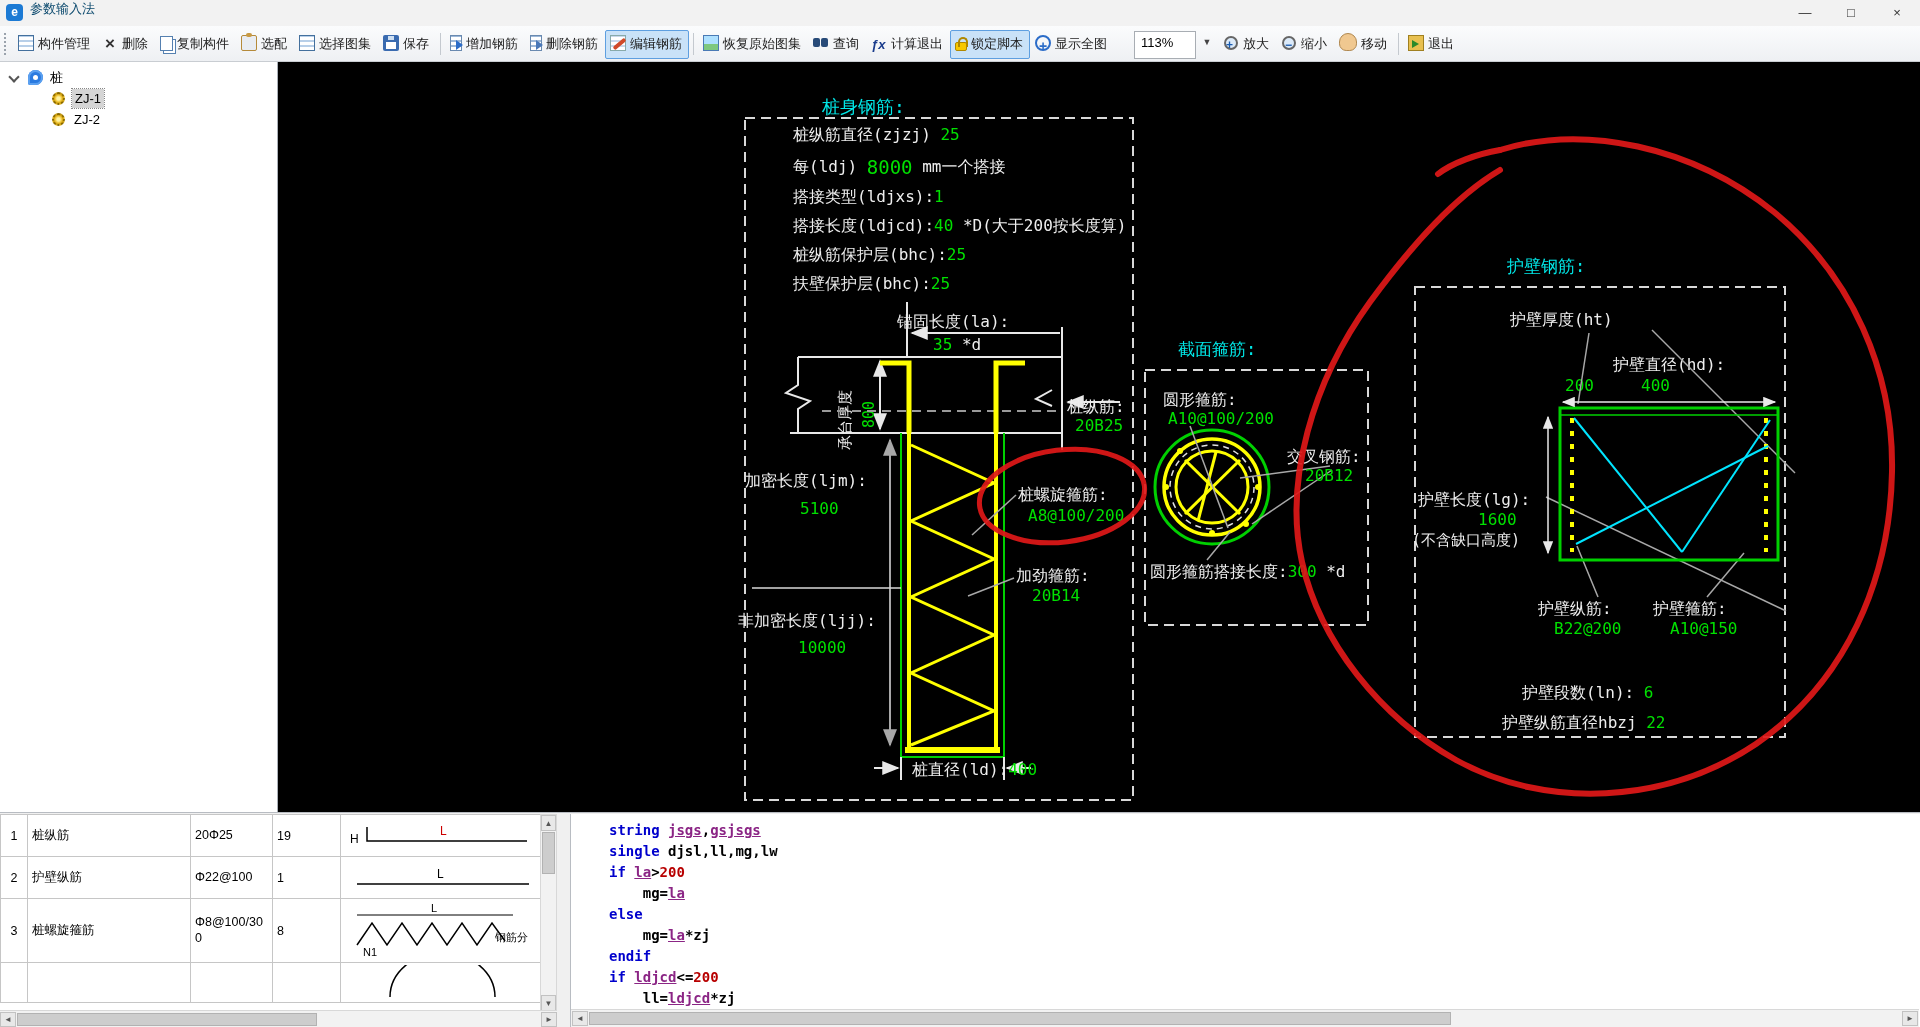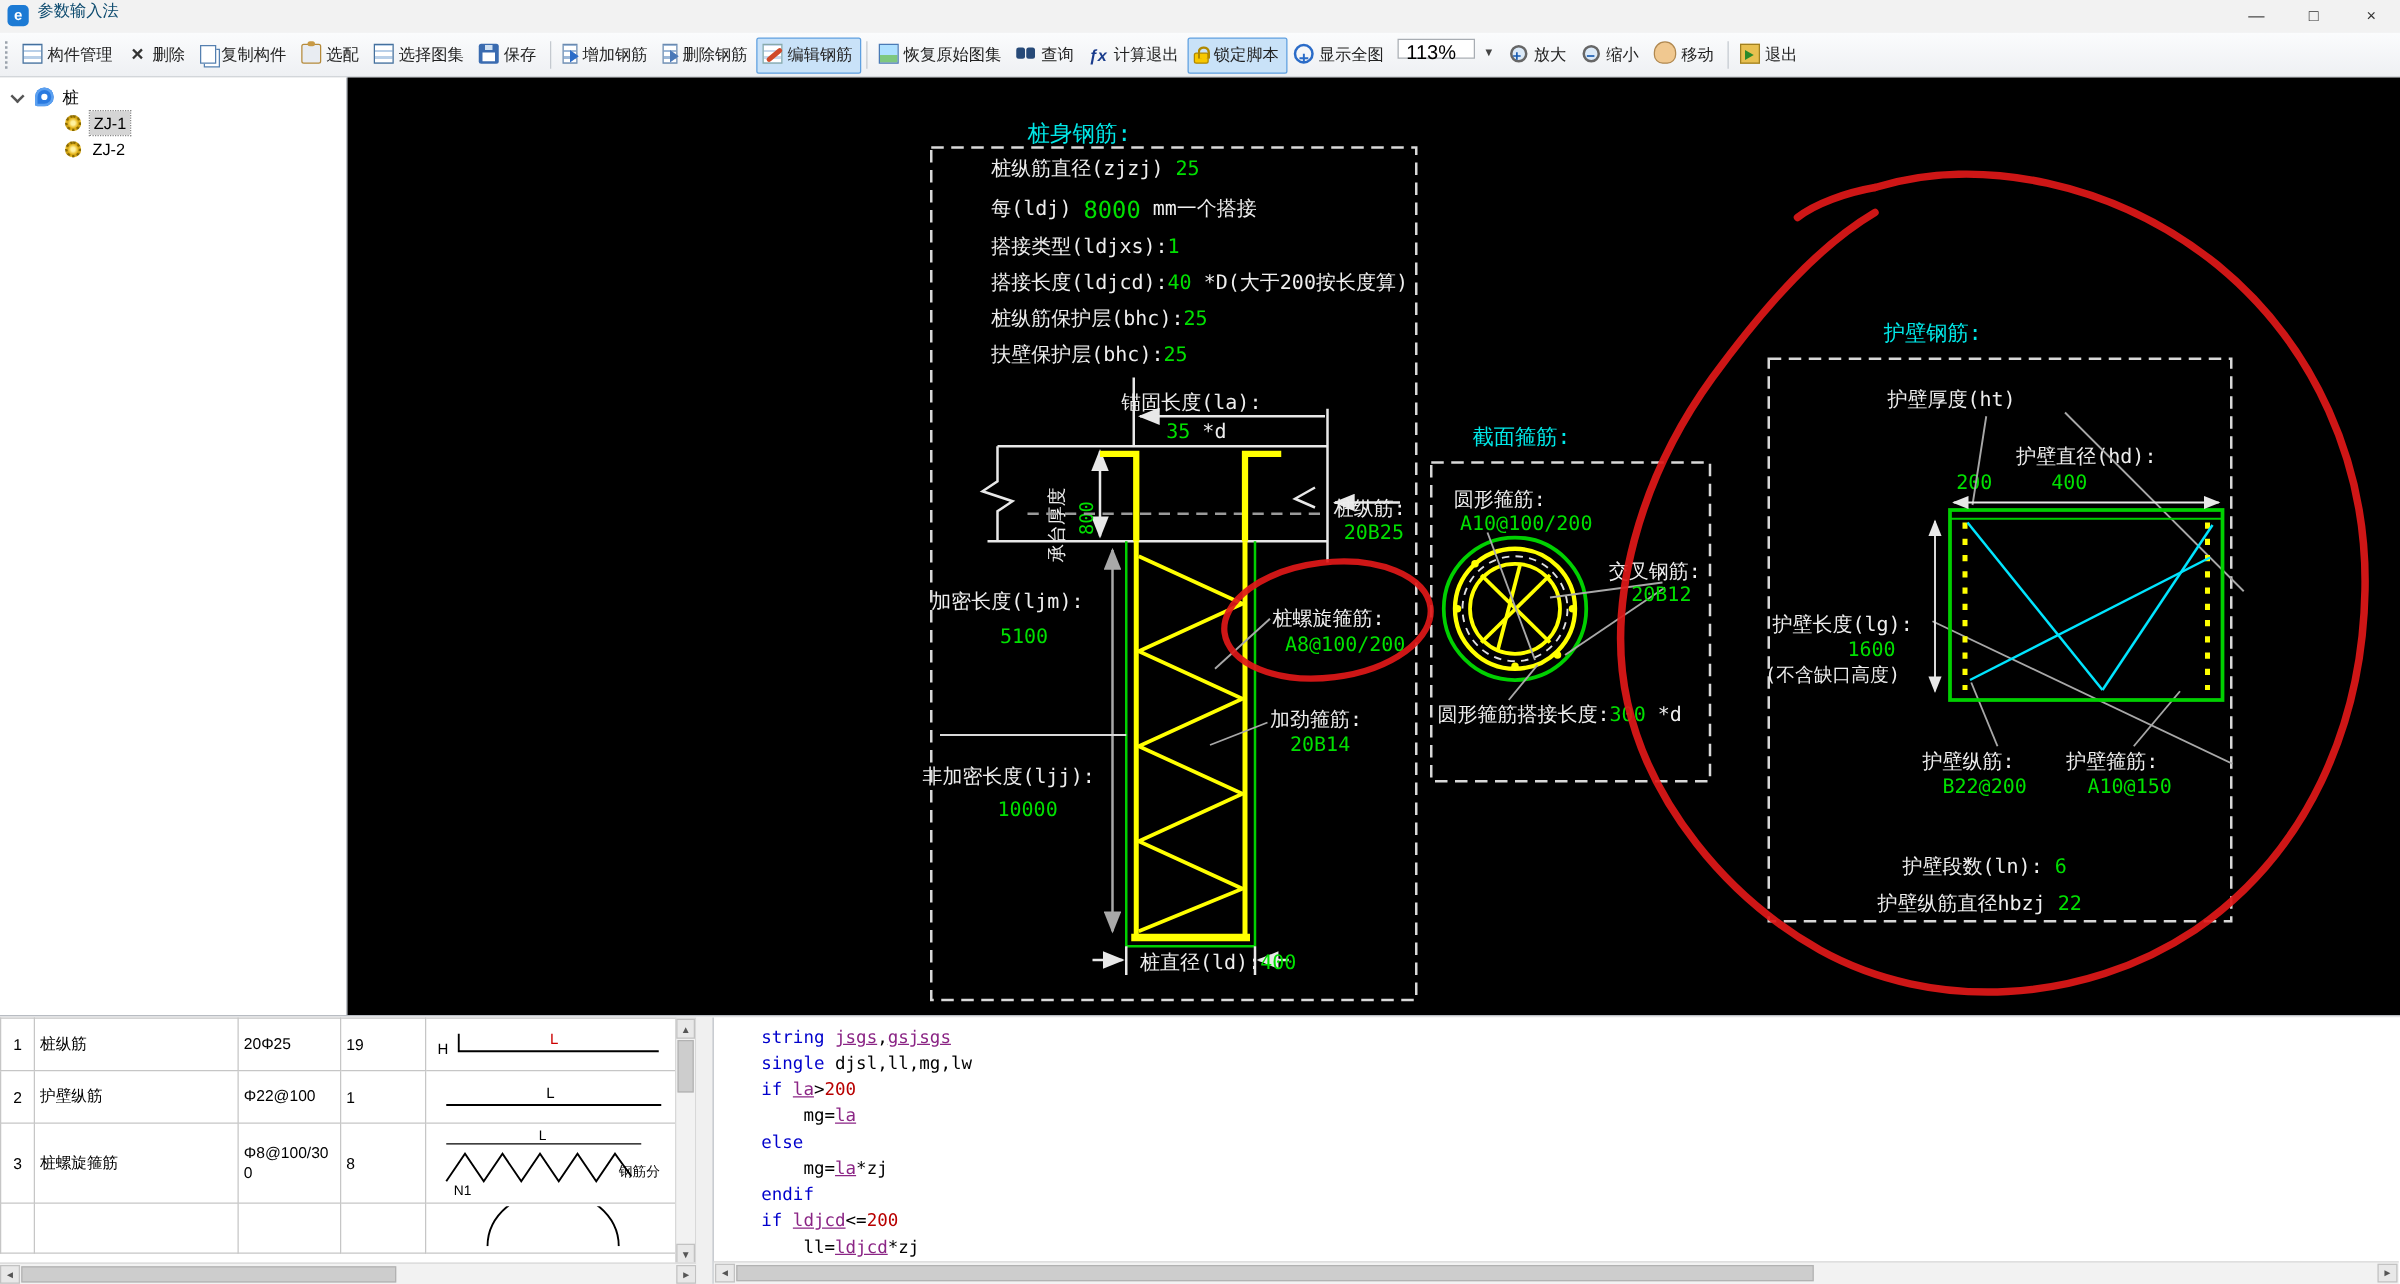--- a/index.html
+++ b/index.html
@@ -51,22 +51,22 @@
   .ic-globe{border:2px solid #2b6cc8;border-radius:50%;box-sizing:border-box}
   .ic-globe::before{content:"+";position:absolute;left:0;top:-3px;width:12px;text-align:center;color:#2b6cc8;font-weight:bold;font-size:14px}
   .ic-zin,.ic-zout{}
   .ic-zin::before,.ic-zout::before{content:"";position:absolute;left:1px;top:1px;width:10px;height:10px;
     border:2px solid #666;border-radius:50%;background:#dceaf8}
   .ic-zin::after{content:"+";position:absolute;left:3px;top:-2px;color:#1a5cb0;font-weight:bold;font-size:12px}
   .ic-zout::after{content:"−";position:absolute;left:4px;top:-2px;color:#1a5cb0;font-weight:bold;font-size:12px}
   .ic-hand{background:#f0c890;border:1px solid #b08850;border-radius:50% 50% 40% 40%}
   .ic-exit{background:#e8c050;border:1px solid #a08020;box-sizing:border-box}
   .ic-exit::before{content:"";position:absolute;left:3px;top:4px;border:4px solid transparent;border-left:7px solid #2a8a2a}
-  #zoomcombo{display:inline-block;width:62px;height:16px;margin:5px 2px 0 4px;background:#fff;
-    border:1px solid #a8adb3;font-size:16px;line-height:22px;padding-left:6px;vertical-align:top;box-sizing:border-box}
+  #zoomcombo{display:inline-block;width:62px;height:28px;margin:5px 2px 0 20px;background:#fff;
+    border:1px solid #a8adb3;font-size:13px;line-height:22px;padding-left:6px;vertical-align:top;box-sizing:border-box}
   #zoomdrop{display:inline-block;width:16px;height:22px;margin:5px 2px 0 0;vertical-align:top;text-align:center;
     line-height:20px;font-size:9px;color:#444;border:1px solid transparent}
   
   #treepanel{left:0;top:62px;width:278px;height:750px;background:#fff;border-right:1px solid #aab0b8;box-sizing:border-box}
   .trow{position:absolute;height:20px;font-size:13px;color:#000;line-height:19px}
   .chev{position:absolute;left:10px;top:5px;width:6px;height:6px;border-right:2px solid #555;
     border-bottom:2px solid #555;transform:rotate(45deg)}
   .pinicon{position:absolute;width:15px;height:15px;background:#2a7ae0;border-radius:50% 50% 50% 2px;
     box-shadow:inset 0 0 0 2px #5ba0f0}
   .pinicon::after{content:"";position:absolute;left:5px;top:5px;width:5px;height:5px;background:#fff;border-radius:50%}
@@ -88,21 +88,21 @@
   tr.sel td.namecell{background:#cfe5f8}
   td.infocell{word-break:break-all;line-height:1.25}
   .vscroll{left:540px;top:0;width:17px;height:198px;background:#f2f2f2;border:1px solid #d8d8d8;box-sizing:border-box}
   .hscroll{left:0;top:196px;width:557px;height:17px;background:#f2f2f2;border-top:1px solid #d8d8d8}
   .sbtn{position:absolute;background:#e8e8e8;border:1px solid #c2c2c2;color:#555;font-size:8px;
     text-align:center;box-sizing:border-box}
   .sthumb{position:absolute;background:#cdcdcd;border:1px solid #b2b2b2;box-sizing:border-box}
   #splitter{left:557px;top:814px;width:13px;height:213px;background:#f0f0f0}
   #codepanel{left:570px;top:814px;width:1350px;height:213px;background:#fff;border-left:1px solid #b8bcc2;box-sizing:border-box}
   #code{position:absolute;left:38px;top:6px;font-family:"DejaVu Sans Mono",monospace;font-size:14px;
-    font-weight:normal;line-height:21px;white-space:pre;color:#000}
+    font-weight:bold;line-height:21px;white-space:pre;color:#000}
   .kw{color:#0000cc}
   .vr{color:#8b2585;text-decoration:underline}
   .nm{color:#b80000}
   .pl{color:#000}
   #codehscroll{left:0;top:195px;width:1348px;height:18px;background:#f2f2f2;border-top:1px solid #d8d8d8}
 </style>
 </head>
 <body>
 
 <div id="titlebar" class="abs">

